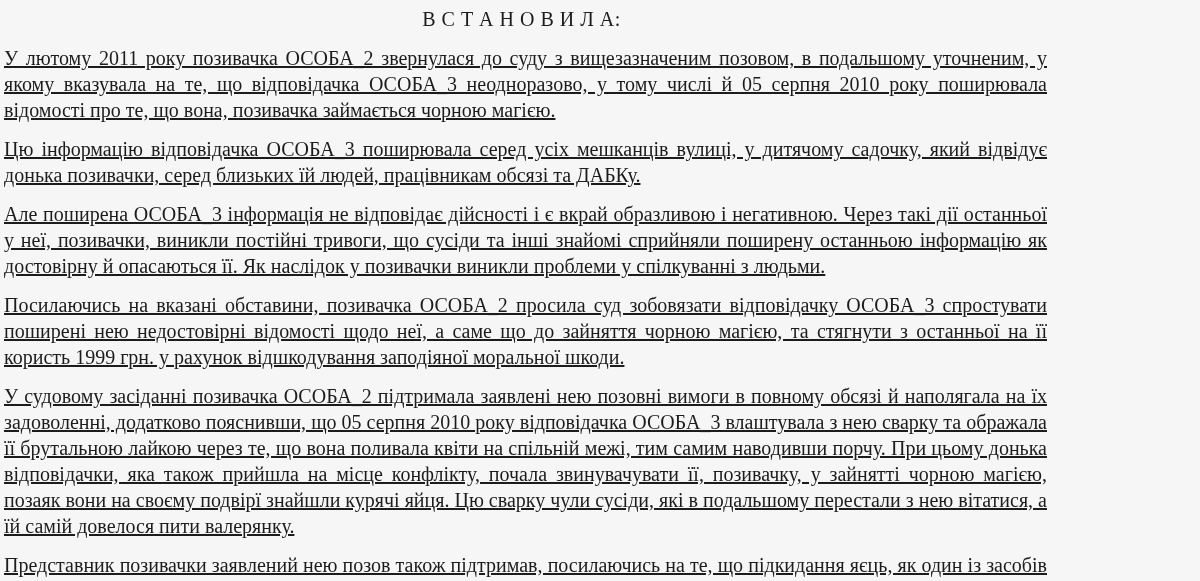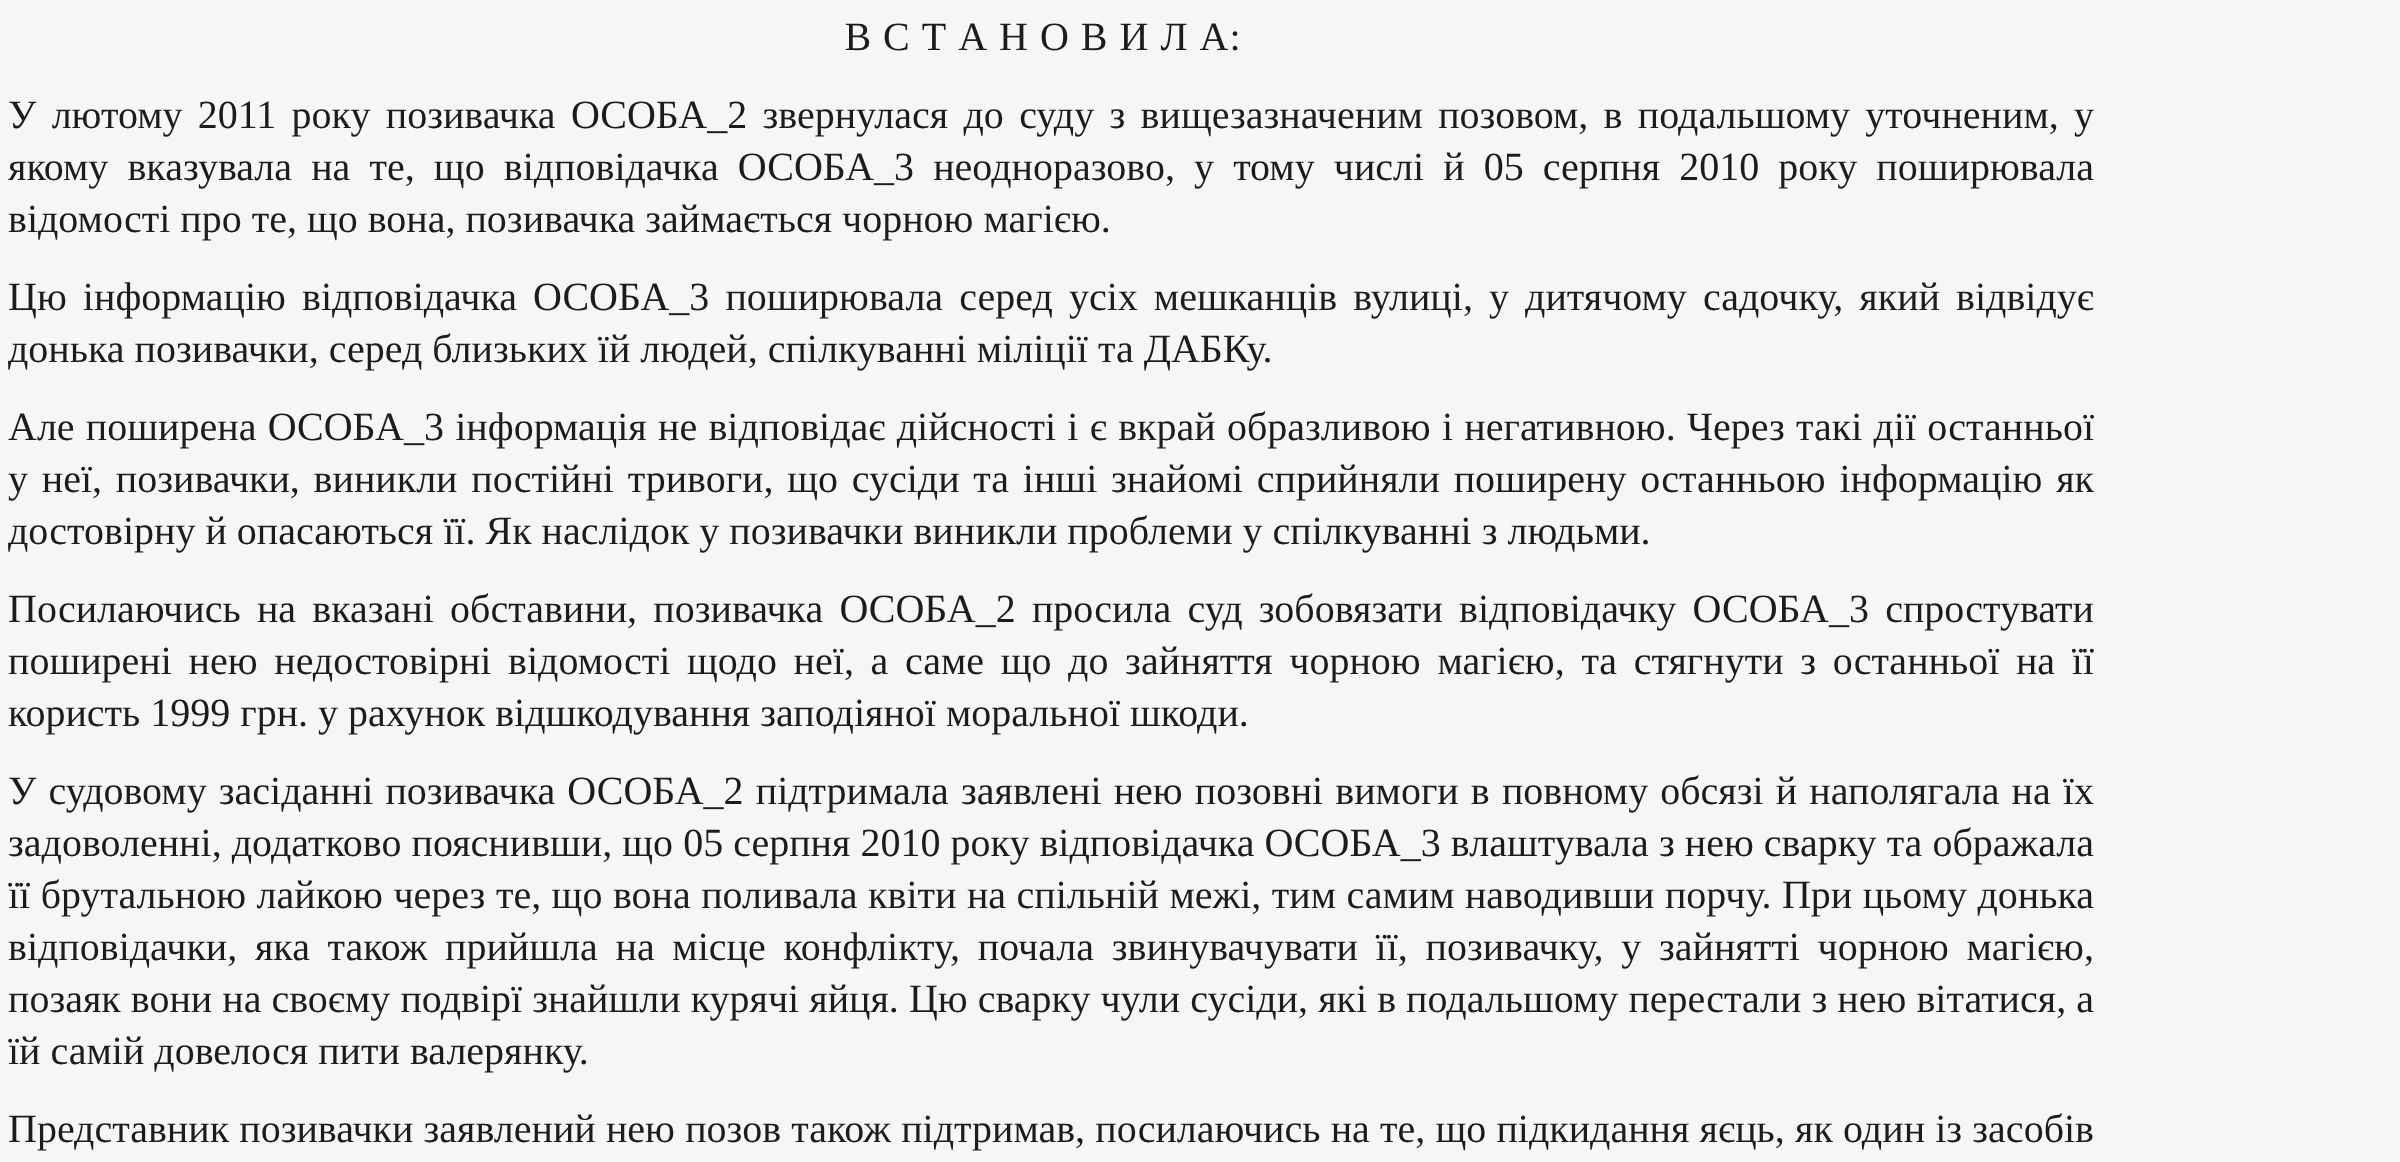--- a/index.html
+++ b/index.html
@@ -25,31 +25,32 @@
     width: 1035px;          
     text-align: center;
     letter-spacing: 0.5px;
     white-space: pre;
     margin: 0;
   }
   .doc p {
     margin: 13px 0 0 0;
     text-align: justify;
     text-justify: inter-word;
+    text-decoration: underline;
   }
 </style>
 </head>
 <body>
 
 <div class="doc">
   <div class="doc-title">В С Т А Н О В И Л А:</div>
 
   <p>У лютому 2011 року позивачка ОСОБА_2 звернулася до суду з вищезазначеним позовом, в подальшому уточненим, у якому вказувала на те, що відповідачка ОСОБА_3 неодноразово, у тому числі й 05 серпня 2010 року поширювала відомості про те, що вона, позивачка займається чорною магією.</p>
 
-  <p>Цю інформацію відповідачка ОСОБА_3 поширювала серед усіх мешканців вулиці, у дитячому садочку, який відвідує донька позивачки, серед близьких їй людей, спілкуванні міліції та ДАБКу.</p>
+  <p>Цю інформацію відповідачка ОСОБА_3 поширювала серед усіх мешканців вулиці, у дитячому садочку, який відвідує донька позивачки, серед близьких їй людей, працівникам обсязі та ДАБКу.</p>
 
   <p>Але поширена ОСОБА_3 інформація не відповідає дійсності і є вкрай образливою і негативною. Через такі дії останньої у неї, позивачки, виникли постійні тривоги, що сусіди та інші знайомі сприйняли поширену останньою інформацію як достовірну й опасаються її. Як наслідок у позивачки виникли проблеми у спілкуванні з людьми.</p>
 
   <p>Посилаючись на вказані обставини, позивачка ОСОБА_2 просила суд зобовязати відповідачку ОСОБА_3 спростувати поширені нею недостовірні відомості щодо неї, а саме що до зайняття чорною магією, та стягнути з останньої на її користь 1999 грн. у рахунок відшкодування заподіяної моральної шкоди.</p>
 
   <p>У судовому засіданні позивачка ОСОБА_2 підтримала заявлені нею позовні вимоги в повному обсязі й наполягала на їх задоволенні, додатково пояснивши, що 05 серпня 2010 року відповідачка ОСОБА_3 влаштувала з нею сварку та ображала її брутальною лайкою через те, що вона поливала квіти на спільній межі, тим самим наводивши порчу. При цьому донька відповідачки, яка також прийшла на місце конфлікту, почала звинувачувати її, позивачку, у зайнятті чорною магією, позаяк вони на своєму подвірї знайшли курячі яйця. Цю сварку чули сусіди, які в подальшому перестали з нею вітатися, а їй самій довелося пити валерянку.</p>
 
   <p>Представник позивачки заявлений нею позов також підтримав, посилаючись на те, що підкидання яєць, як один із засобів наведення порчі, це загальновідома обставина, на підтвердження чого надав до суду відповідні статті про чаклунство, роздруковані з інтернету.</p>
 </div>
 

